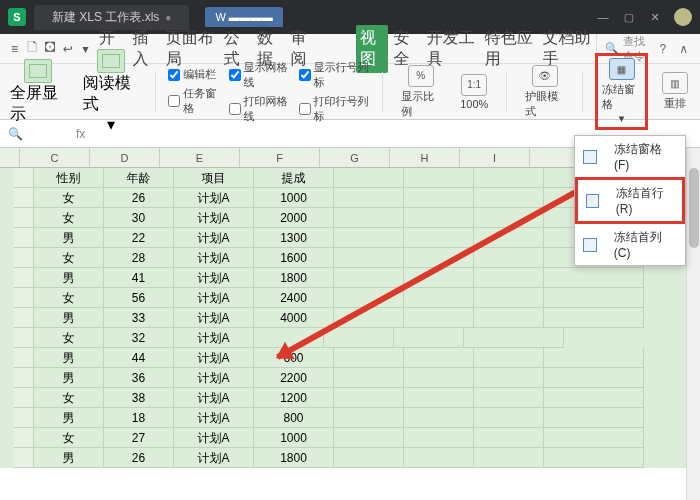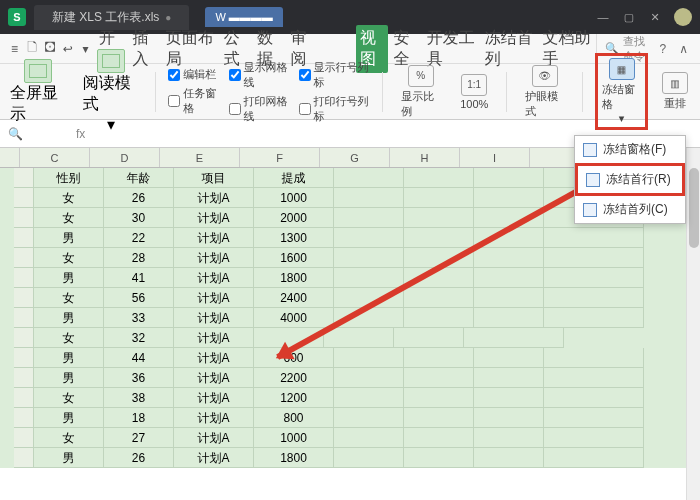--- a/index.html
+++ b/index.html
@@ -42,21 +42,21 @@
 .col-headers { display: flex; height: 20px; background: #e9f0e4; border-bottom: 1px solid #bbb; font-size: 11px; color: #555; }
 .col-h { border-right: 1px solid #ccc; text-align: center; line-height: 20px; }
 .grid-body { background: #dcedd9; }
 .row { display: flex; height: 20px; font-size: 12px; color: #000; padding-left: 14px; }
 .cell { border-right: 1px solid #c0d4bd; border-bottom: 1px solid #c0d4bd; text-align: center; line-height: 20px; overflow: hidden; }
 .c0 { width: 20px; background: #e9f0e4; }
 .c1 { width: 70px; } .c2 { width: 70px; } .c3 { width: 80px; } .c4 { width: 80px; }
 .c5 { width: 70px; } .c6 { width: 70px; } .c7 { width: 70px; } .c8 { width: 100px; }
 
 .dropdown { position: absolute; top: 135px; right: 14px; width: 112px; background: #fff; border: 1px solid #bbb; box-shadow: 0 2px 8px rgba(0,0,0,0.2); font-size: 12px; z-index: 10; }
-.dd-item { display: flex; align-items: center; gap: 6px; padding: 5px 8px; cursor: pointer; color: #333; }
+.dd-item { display: flex; align-items: center; gap: 17px; padding: 5px 8px; cursor: pointer; color: #333; }
 .dd-item.hl { border: 3px solid #d93a2b; }
 .dd-icon { width: 14px; height: 14px; border: 1px solid #5a8bc4; background: #eaf2fb; }
 
 .arrow { position: absolute; top: 170px; left: 230px; width: 380px; height: 6px; background: #d93a2b; transform-origin: right center; transform: rotate(-29deg); z-index: 5; }
 .arrow::before { content: ""; position: absolute; left: -12px; top: -7px; border: 10px solid transparent; border-right: 16px solid #d93a2b; }
 
 .scrollbar-v { position: absolute; right: 0; top: 0; width: 14px; height: 100%; background: #f0f0f0; border-left: 1px solid #ddd; }
 .scrollbar-v::after { content: ""; position: absolute; top: 20px; left: 2px; width: 10px; height: 80px; background: #c0c0c0; border-radius: 5px; }
 </style>
 </head>
@@ -84,21 +84,21 @@
   <div class="menu-icon">▾</div>
   <div class="menu-item">开始</div>
   <div class="menu-item">插入</div>
   <div class="menu-item">页面布局</div>
   <div class="menu-item">公式</div>
   <div class="menu-item">数据</div>
   <div class="menu-item">审阅</div>
   <div class="menu-item active">视图</div>
   <div class="menu-item">安全</div>
   <div class="menu-item">开发工具</div>
-  <div class="menu-item">冻结首列</div>
+  <div class="menu-item">特色应用</div>
   <div class="menu-item">文档助手</div>
   <div class="search-box">
     <span>🔍</span>
     <span>查找命令</span>
   </div>
   <div class="menu-right">?</div>
   <div class="menu-right">∧</div>
 </div>
 
 <div class="ribbon">

